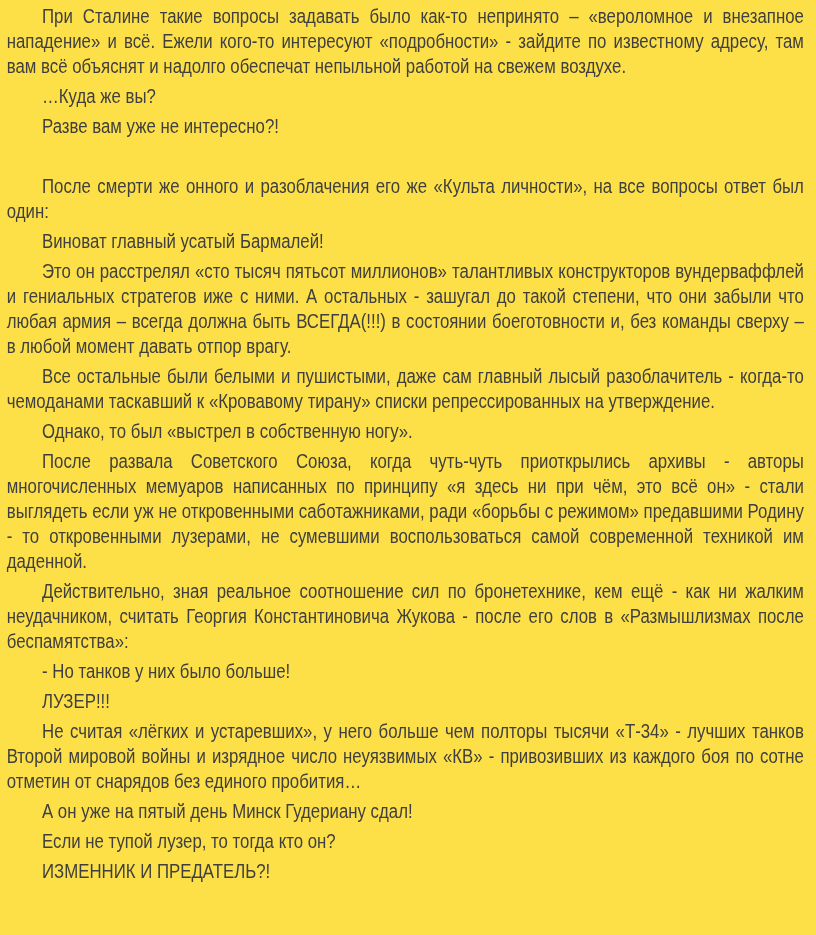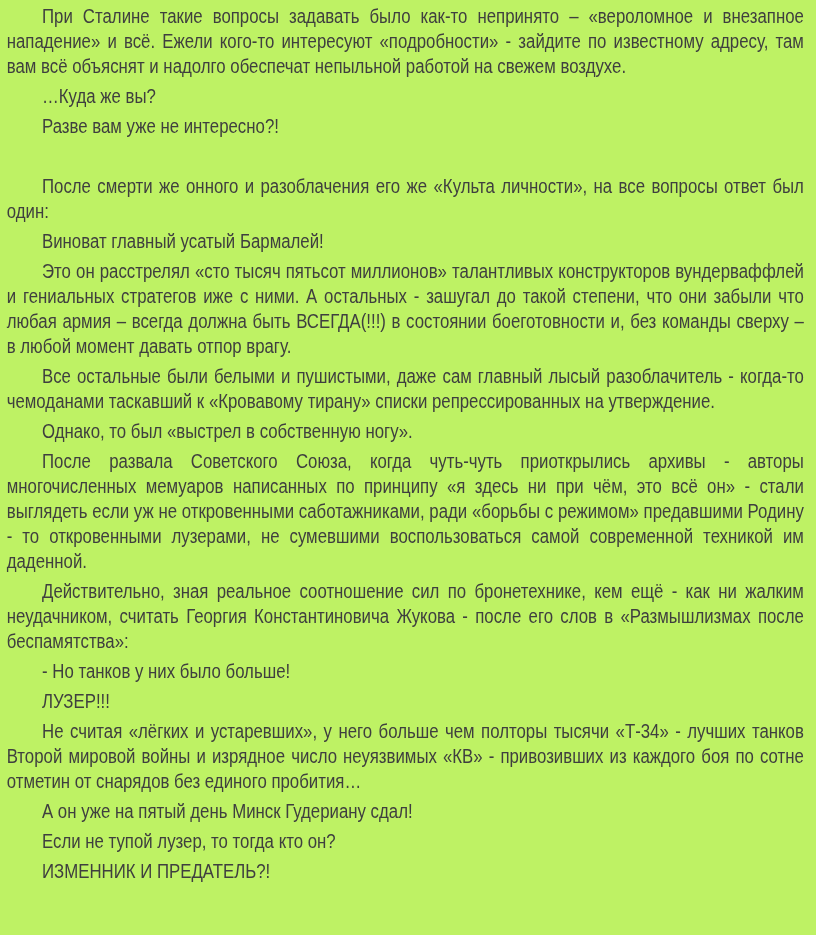--- a/index.html
+++ b/index.html
@@ -29,21 +29,21 @@
   }
   .para {
     margin: 0 0 5px 0;
     text-indent: 42px;
     min-height: 25px;
   }
 </style>
 </head>
 <body>
 
-<div class="page" style="background: #bef264;">
+<div class="page" style="background: #fde047;">
   <div class="page-inner" id="paragraphs" style="color: rgb(63, 63, 63);">
       <p class="para">При Сталине такие вопросы задавать было как-то непринято – «вероломное и внезапное нападение» и всё. Ежели кого-то интересуют «подробности» - зайдите по известному адресу, там вам всё объяснят и надолго обеспечат непыльной работой на свежем воздухе.</p>
       <p class="para">…Куда же вы?</p>
       <p class="para">Разве вам уже не интересно?!</p>
       <p class="para"></p>
       <p class="para">После смерти же онного и разоблачения его же «Культа личности», на все вопросы ответ был один:</p>
       <p class="para">Виноват главный усатый Бармалей!</p>
       <p class="para">Это он расстрелял «сто тысяч пятьсот миллионов» талантливых конструкторов вундерваффлей и гениальных стратегов иже с ними. А остальных - зашугал до такой степени, что они забыли что любая армия – всегда должна быть ВСЕГДА(!!!) в состоянии боеготовности и, без команды сверху – в любой момент давать отпор врагу.</p>
       <p class="para">Все остальные были белыми и пушистыми, даже сам главный лысый разоблачитель - когда-то чемоданами таскавший к «Кровавому тирану» списки репрессированных на утверждение.</p>
       <p class="para">Однако, то был «выстрел в собственную ногу».</p>

